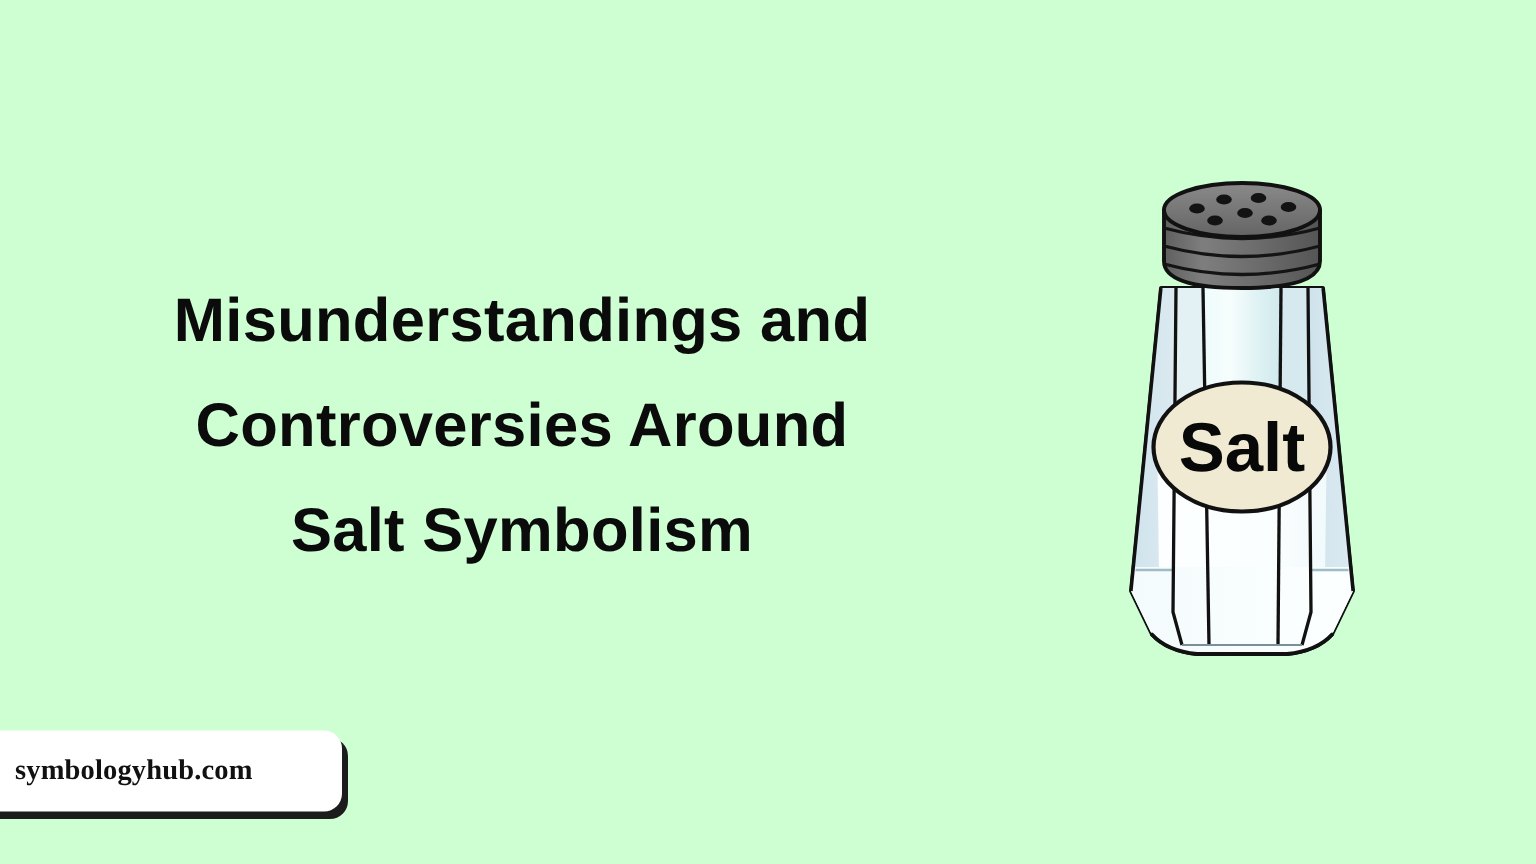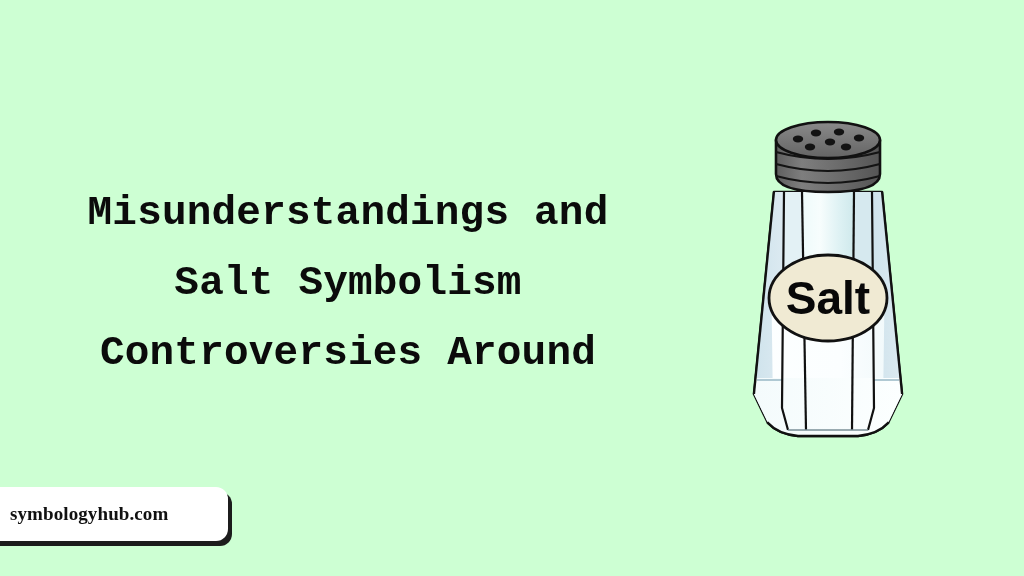--- a/index.html
+++ b/index.html
@@ -24,21 +24,21 @@
   
   #title-block {
     position: absolute;
     left: 48px;
     top: 178px;
     width: 600px;
     text-align: center;
   }
   .title-line {
     display: block;
-    font-family: Liberation Mono, monospace;
+    font-family: Liberation Sans, sans-serif;
     font-weight: bold;
     font-size: 41px;
     line-height: 70px;
     color: #0b0b0b;
     letter-spacing: 0.2px;
     white-space: nowrap;
   }
 
   
   #watermark-badge {
@@ -85,22 +85,22 @@
     fill: #080808;
   }
 </style>
 </head>
 <body>
 
 <div id="canvas">
 
   <div id="title-block">
     <span class="title-line">Misunderstandings and</span>
+    <span class="title-line">Controversies Around</span>
     <span class="title-line">Salt Symbolism</span>
-    <span class="title-line">Controversies Around</span>
   </div>
 
   <div id="salt-shaker">
     <svg viewBox="0 0 204 330" xmlns="http://www.w3.org/2000/svg">
       <defs>
         <linearGradient id="gradMiddlePanel" x1="0" y1="0" x2="1" y2="0">
           <stop offset="0%" stop-color="#eefbfb"></stop>
           <stop offset="35%" stop-color="#f7fdfd"></stop>
           <stop offset="70%" stop-color="#dff2f4"></stop>
           <stop offset="100%" stop-color="#cfe9ec"></stop>

